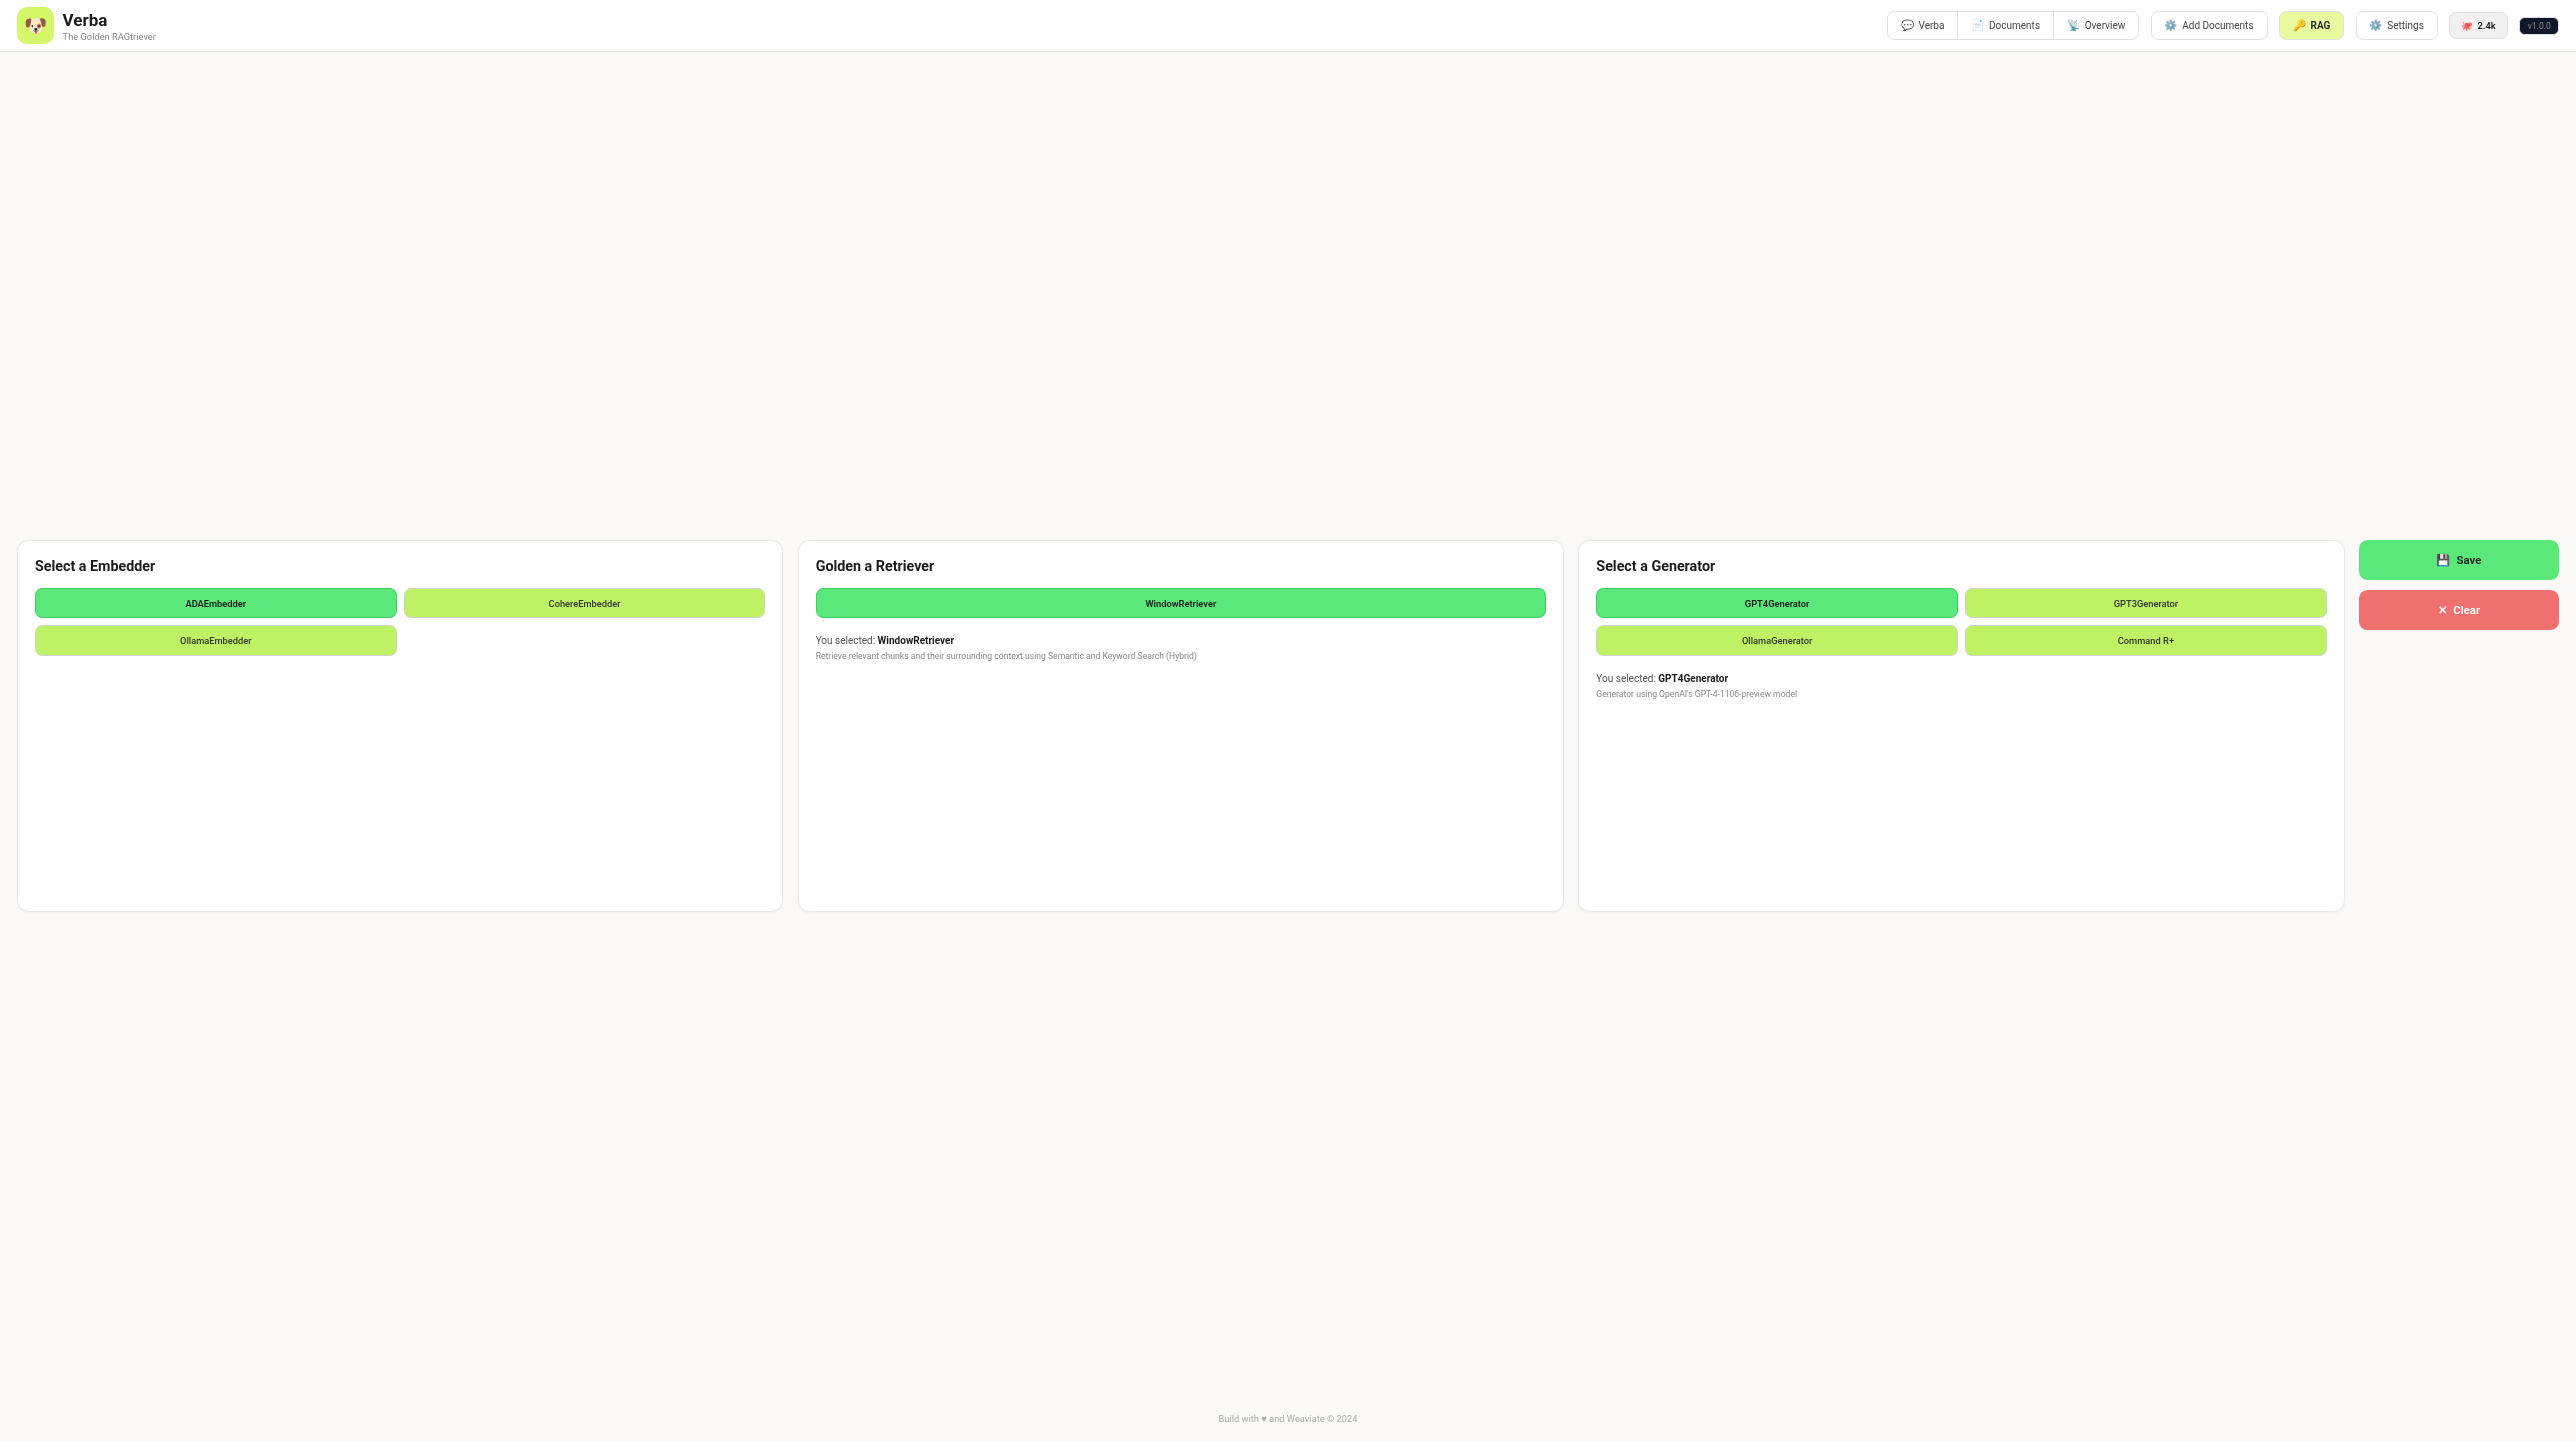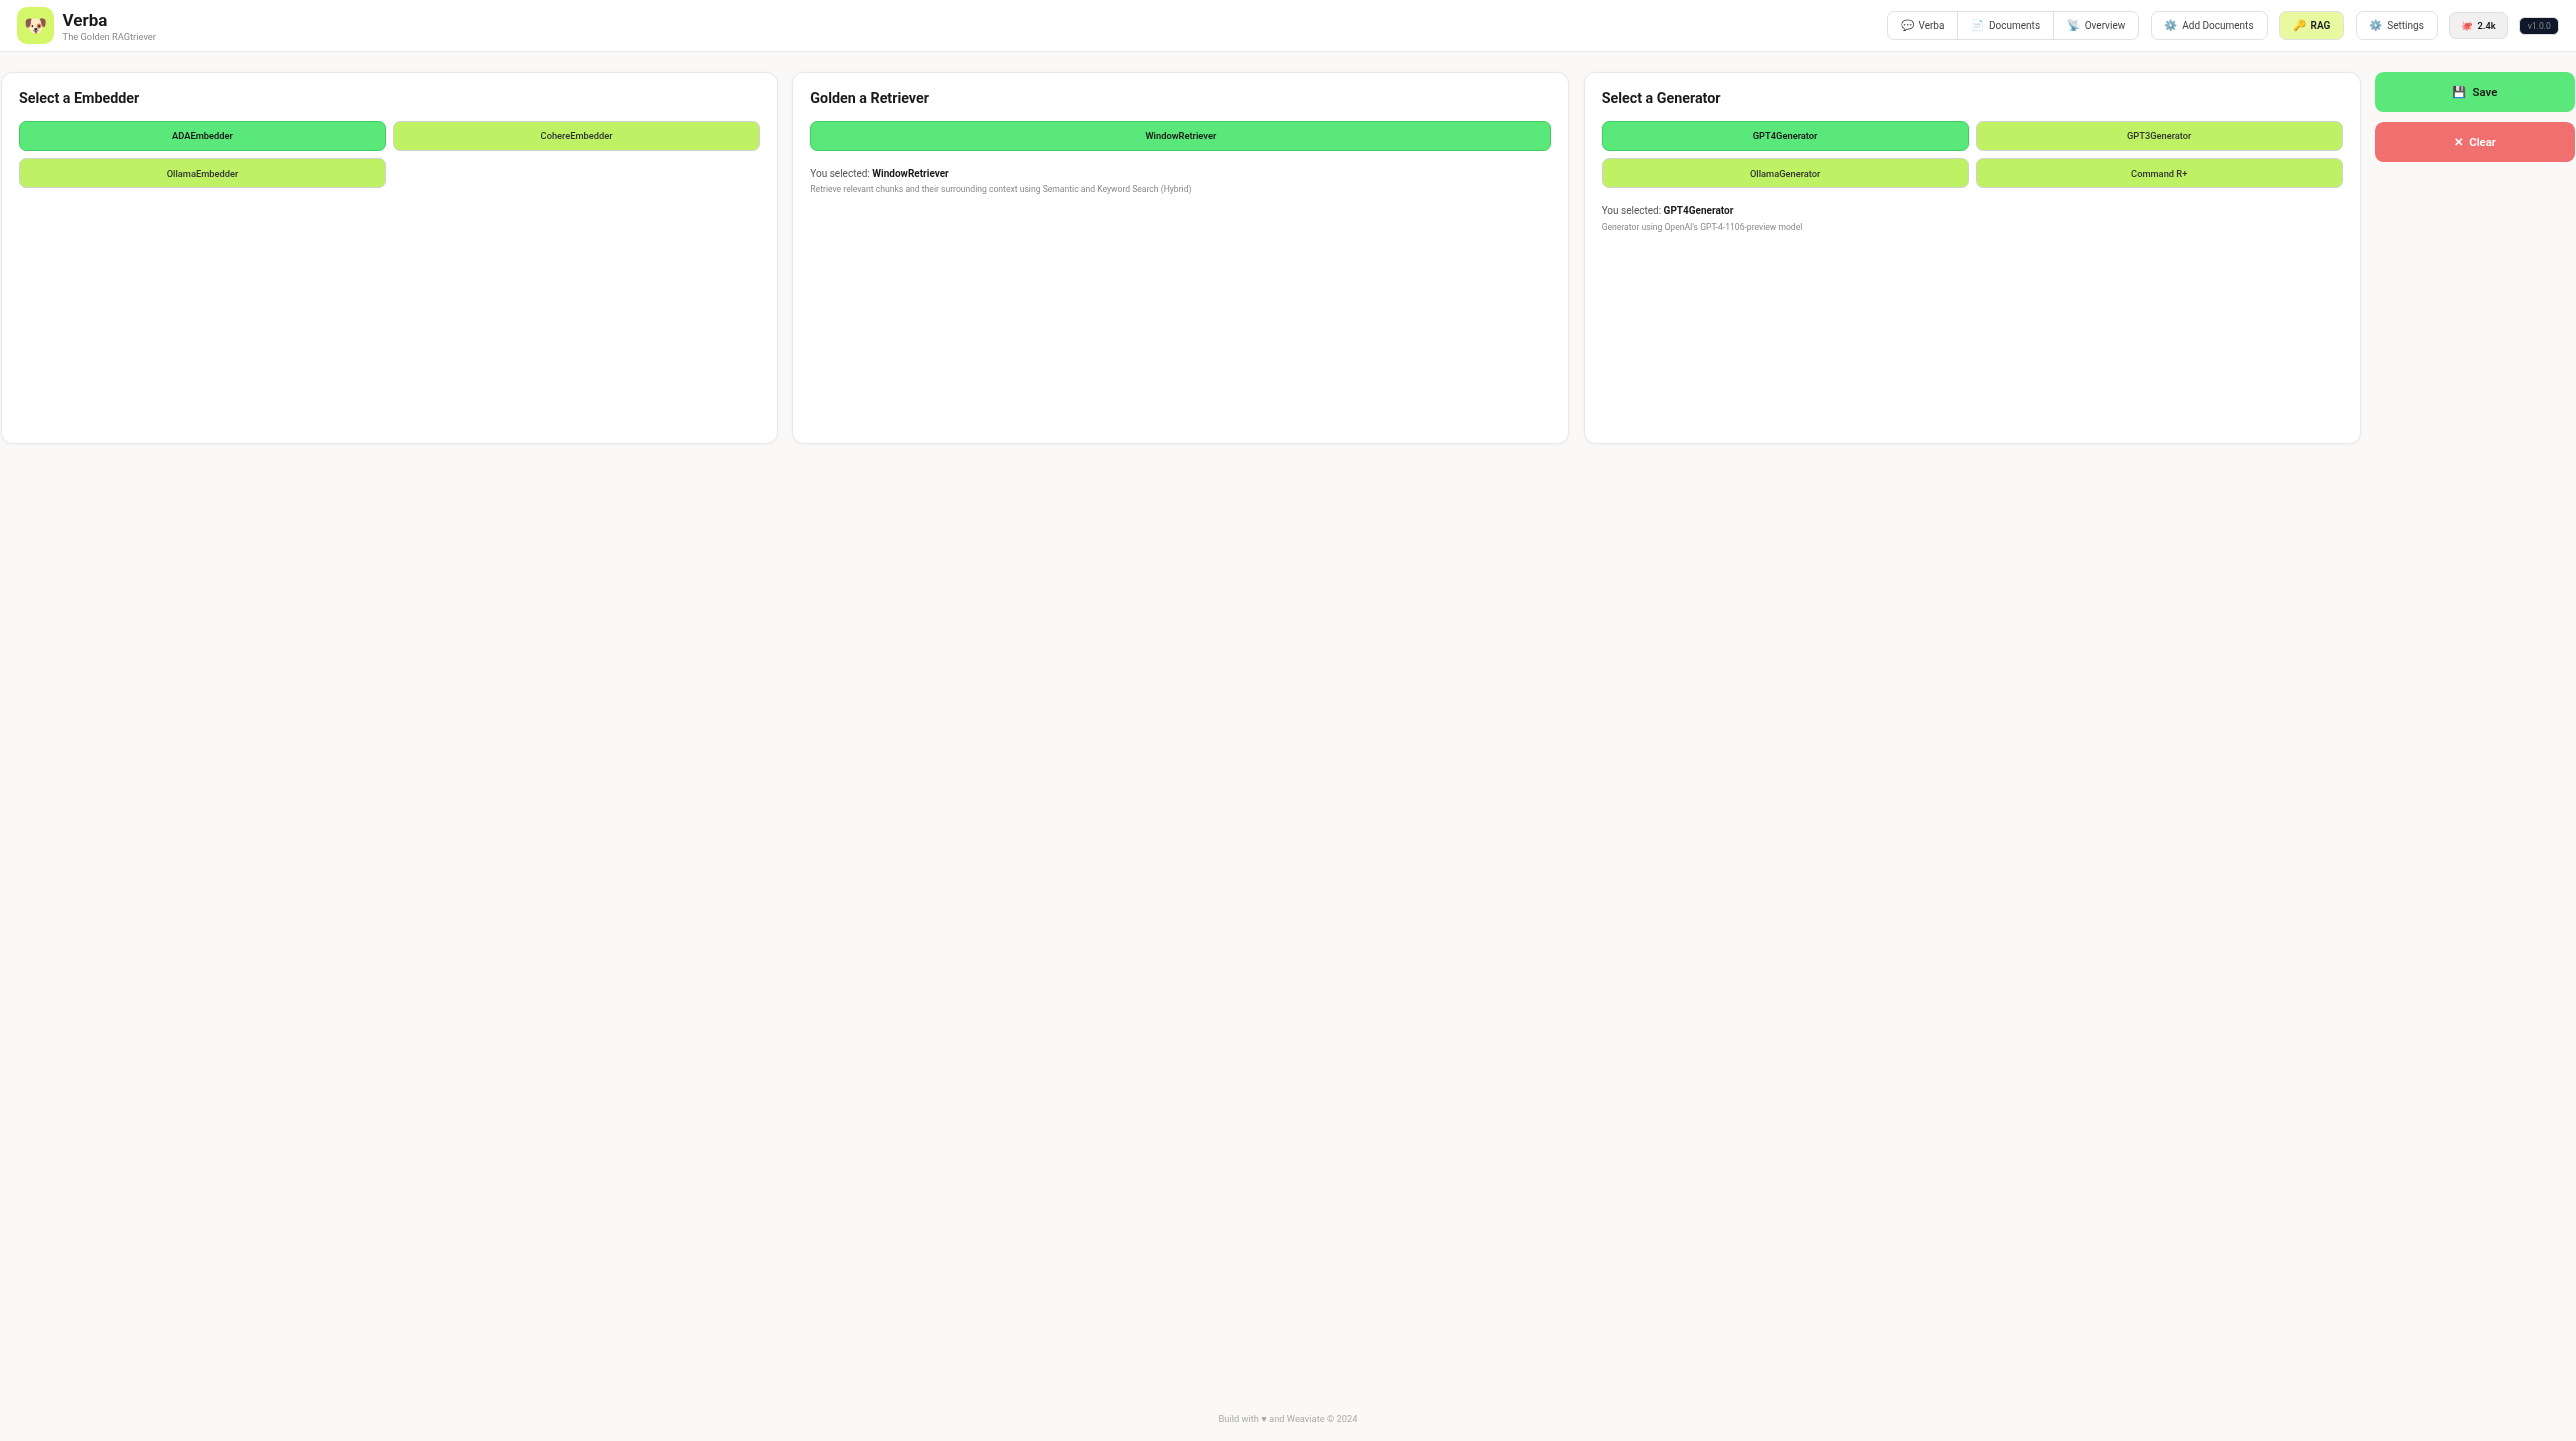--- a/index.html
+++ b/index.html
@@ -152,24 +152,25 @@
       color: #888;
       padding: 2.9px 7.2px;
       border: 0.7px solid #e0e0e0;
       border-radius: 5.7px;
       background: #0f172a;
     }
 
     
     .main-content {
       flex: 1;
-      padding: 20px 1px 17px;
+      padding: 20px 17px 17px;
       display: flex;
       flex-direction: column;
       gap: 0;
+      justify-content: center;
     }
 
     .panels-row {
       display: flex;
       gap: 14.3px;
       align-items: flex-start;
     }
 
     
     .panel-card {

